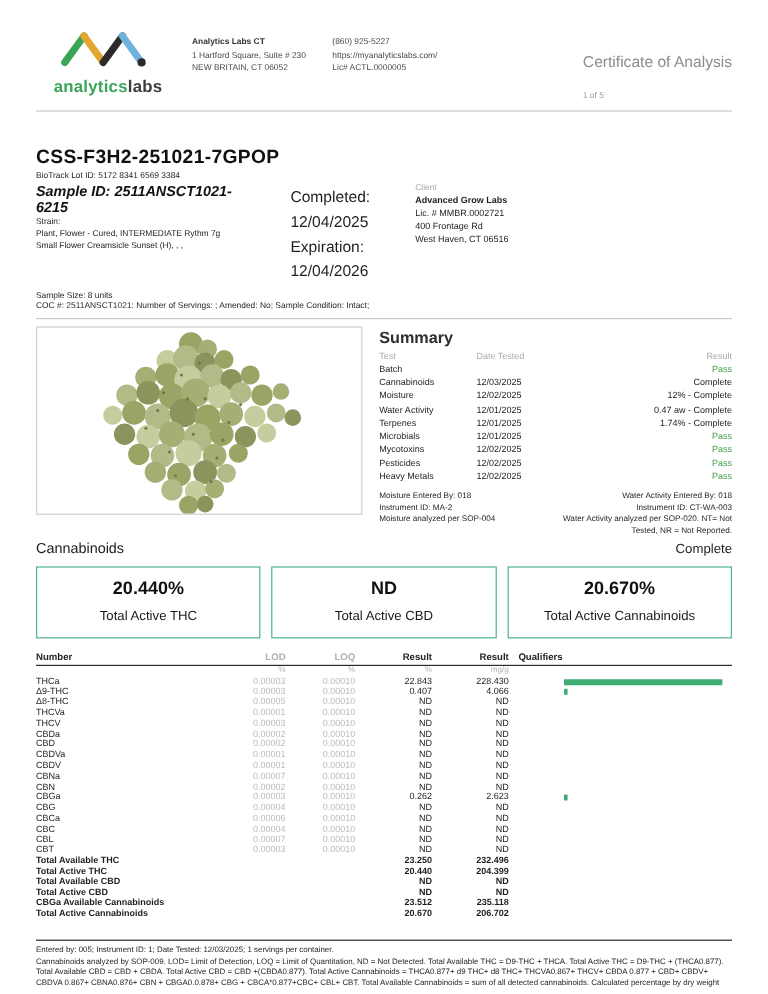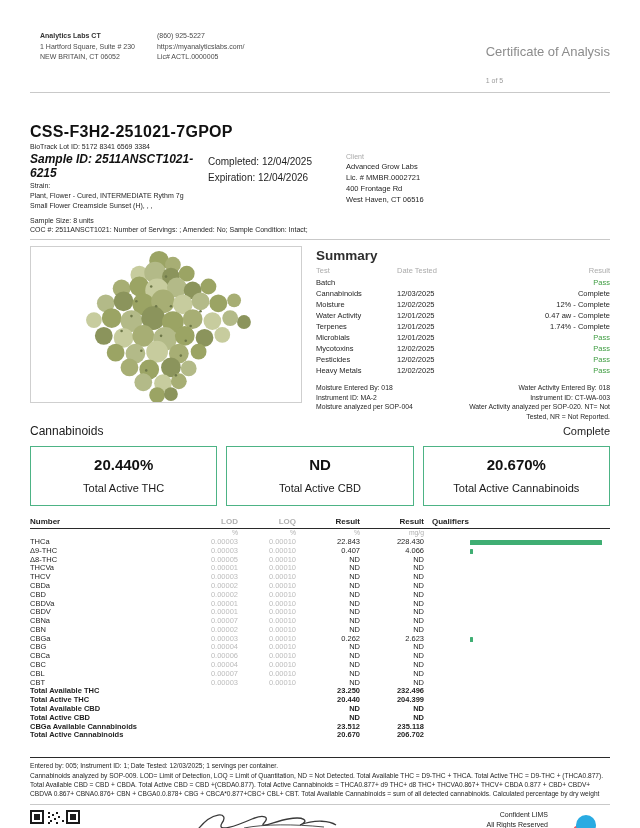--- a/index.html
+++ b/index.html
@@ -24,24 +24,24 @@
   .doc-title { font-size:13px; color:#8c8c8c; }
   .page-ind { font-size:7px; color:#9a9a9a; margin-top:18px; }
 
   
   .sample { padding-top:6px; }
   .batch-code { font-size:16px; font-weight:bold; letter-spacing:.3px; color:#111;margin-top:24px; }
   .biotrack { font-size:7px; margin-top:2px; }
   .sample-grid { display:grid; grid-template-columns:178px 138px auto; margin-top:2px; }
   .sample-id { font-size:12px; font-weight:bold; color:#111;font-style:italic; }
   .strain { font-size:7px; line-height:1.45; margin-top:1px; }
-  .dates { font-size:10px; line-height:1.6; padding-top:2px; }
+  .dates { font-size:13px; line-height:1.6; padding-top:2px;margin-left:34px; }
   .client { font-size:7.5px; line-height:1.45; }
   .client .lbl { color:#a8a8a8; font-size:7px; }
-  .client .nm { font-weight:normal; }
+  .client .nm { font-weight:bold; }
   .sampsize { font-size:7px; margin-top:6px; }
   .cocline { font-size:7px; margin-top:2px; padding-bottom:6px; border-bottom:1px solid #c9c9c9; }
 
   
   .mid { display:flex; gap:14px; margin-top:6px; }
   .photo-box { width:272px; height:157px; border:1px solid #cfcfcf; background:#fff;
                display:flex; align-items:center; justify-content:center; flex:none; }
   .summary { flex:1; padding-top:2px; }
   .summary h2 { font-size:13.5px; font-weight:bold; color:#2e2e2e; }
   .sum-head, .sum-row { display:grid; grid-template-columns:1fr 95px 118px; font-size:7.5px; line-height:11.1px; }
@@ -86,20 +86,30 @@
   .lims { text-align:right; font-size:7px; line-height:1.5; color:#222; margin-right:10px; }
   .conf-logo { width:52px; text-align:center; flex:none; margin-top:4px; }
   .conf-logo .t { font-size:8px; color:#23355c; margin-top:16px; }
 </style>
 </head>
 <body>
 
 <div class="page">
 
   <div class="hdr">
+    <div class="logo-block">
+      <svg width="92" height="36" viewBox="0 0 92 36">
+        <line x1="10" y1="30" x2="26" y2="8" stroke="#3ba557" stroke-width="6" stroke-linecap="round"></line>
+        <line x1="26" y1="8" x2="42" y2="30" stroke="#e3a72f" stroke-width="6" stroke-linecap="round"></line>
+        <line x1="42" y1="30" x2="58" y2="8" stroke="#2b2b2b" stroke-width="6" stroke-linecap="round"></line>
+        <line x1="58" y1="8" x2="74" y2="30" stroke="#6fb3e0" stroke-width="6" stroke-linecap="round"></line>
+        <circle cx="74" cy="30" r="3.4" fill="#2b2b2b"></circle>
+      </svg>
+      <div class="wordmark"><span class="g">analytics</span><span class="d">labs</span></div>
+    </div>
     <div class="lab-col">
       <div class="b">Analytics Labs CT</div>
       <div>1 Hartford Square, Suite # 230</div>
       <div>NEW BRITAIN, CT 06052</div>
     </div>
     <div class="lab-col lab-col2">
       <div>(860) 925-5227</div>
       <div>https://myanalyticslabs.com/</div>
       <div>Lic# ACTL.0000005</div>
     </div>

